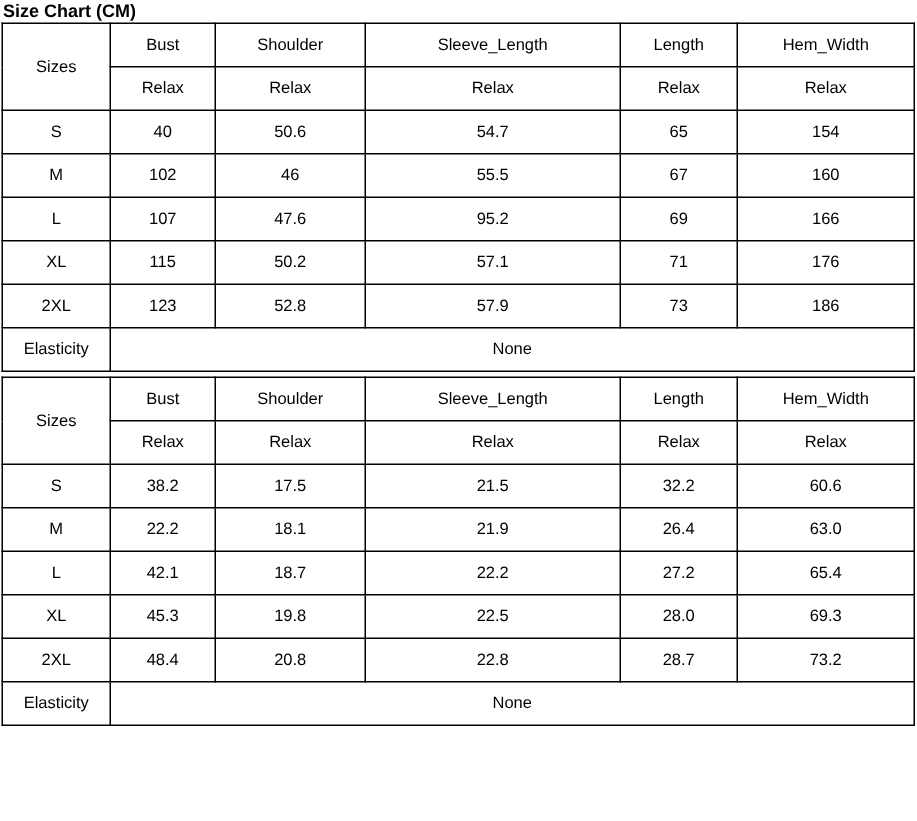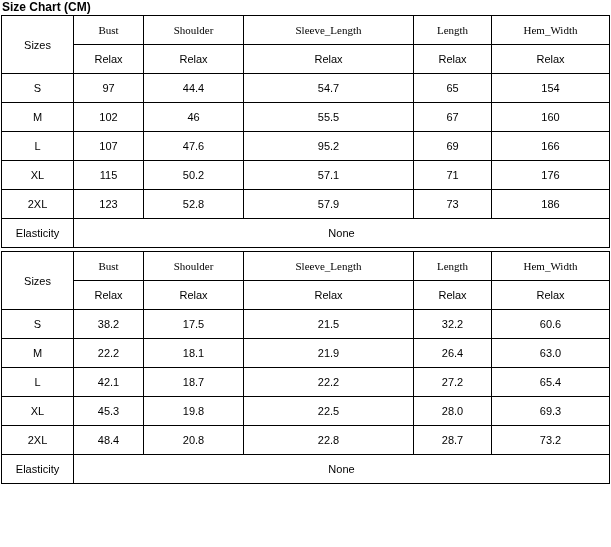--- a/index.html
+++ b/index.html
@@ -44,21 +44,21 @@
     color: #000;
     background: #fff;
   }
   .col-sizes { width: 72px; }
   .col-bust { width: 70px; }
   .col-shoulder { width: 100px; }
   .col-sleeve { width: 170px; }
   .col-length { width: 78px; }
   .col-hem { width: 118px; }
 
-  .cell-header { font-size: 11px; font-family: Liberation Serif, serif; }
+  .cell-header { font-size: 11px; }
   .sizes-cell { font-size: 11px; }
   .row-tall td { height: 34px; }
   .elasticity-row td { height: 32px; }
   .spacer { height: 3px; }
 </style>
 </head>
 <body>
 
 <div class="page">
 
@@ -83,22 +83,22 @@
       </tr>
       <tr>
         <td>Relax</td>
         <td>Relax</td>
         <td>Relax</td>
         <td>Relax</td>
         <td>Relax</td>
       </tr>
       <tr class="row-tall">
         <td>S</td>
-        <td>97</td>
-        <td>44.4</td>
+        <td>40</td>
+        <td>50.6</td>
         <td>54.7</td>
         <td>65</td>
         <td>154</td>
       </tr>
       <tr class="row-tall">
         <td>M</td>
         <td>102</td>
         <td>46</td>
         <td>55.5</td>
         <td>67</td>

